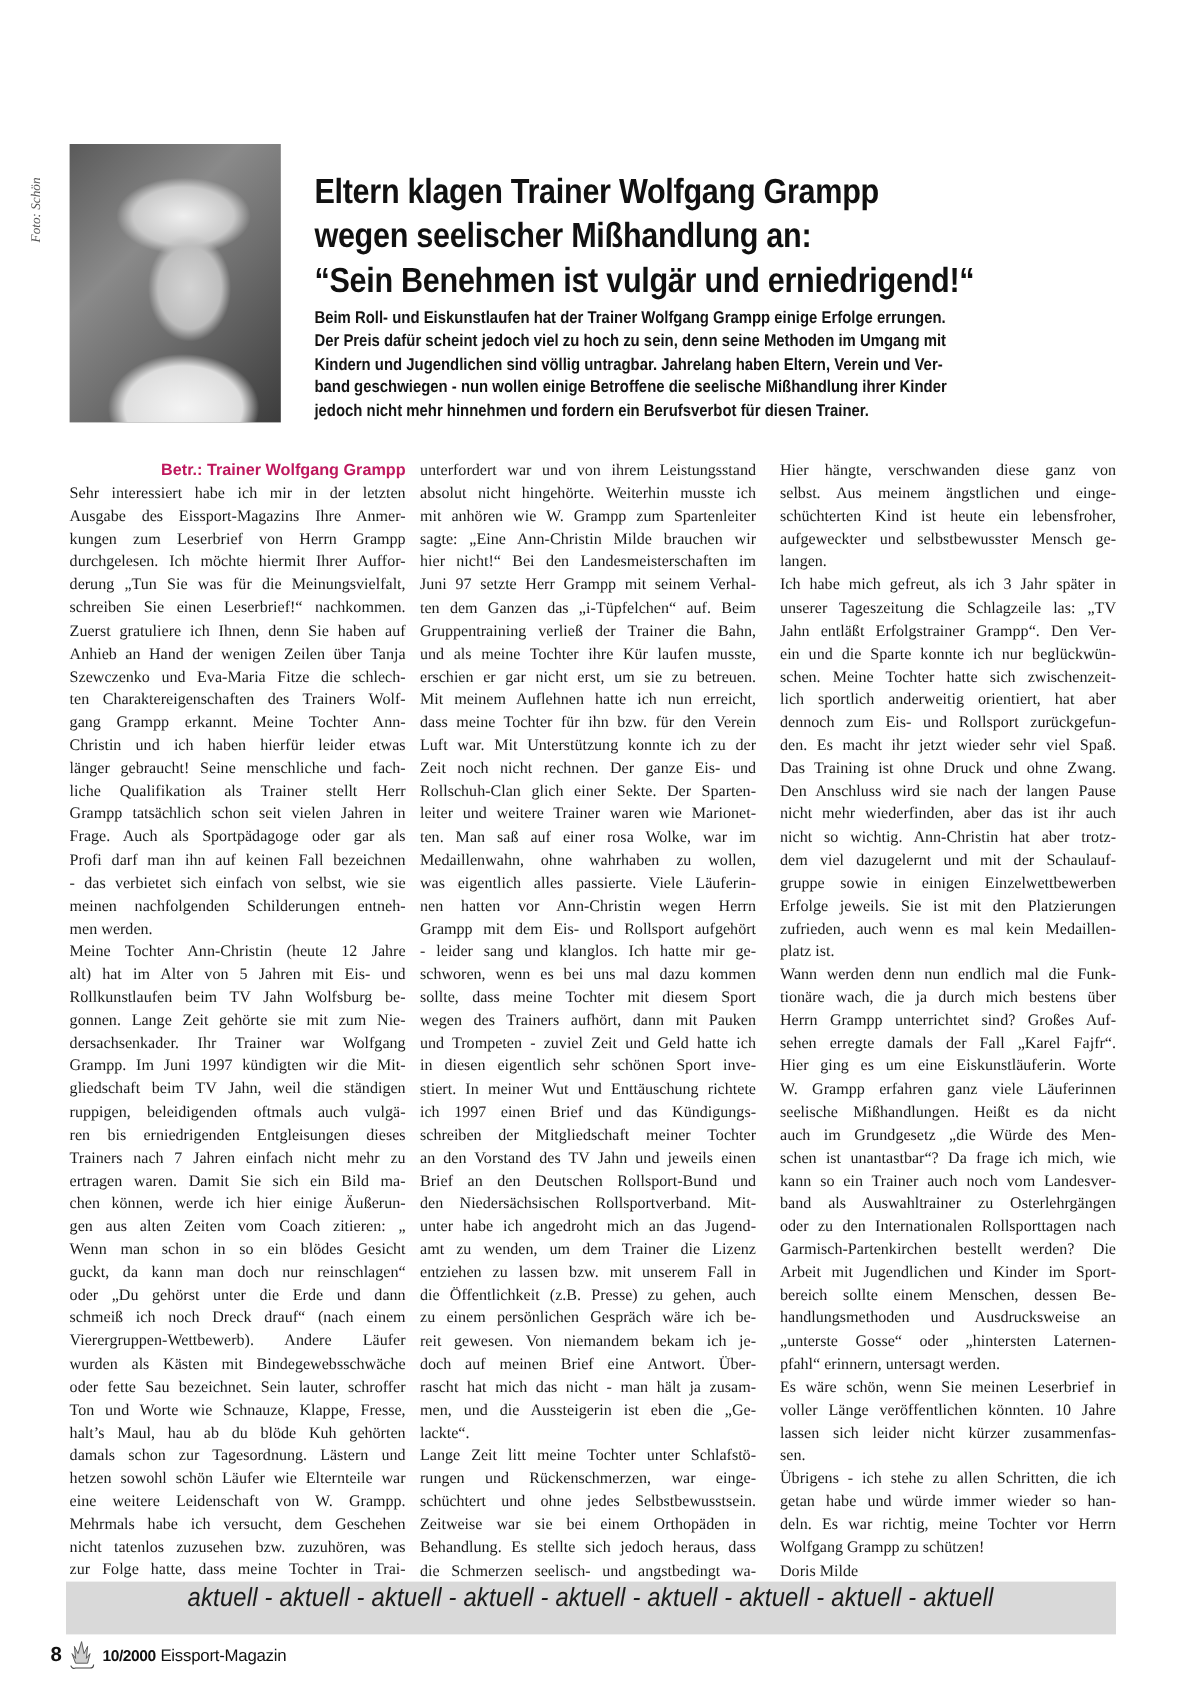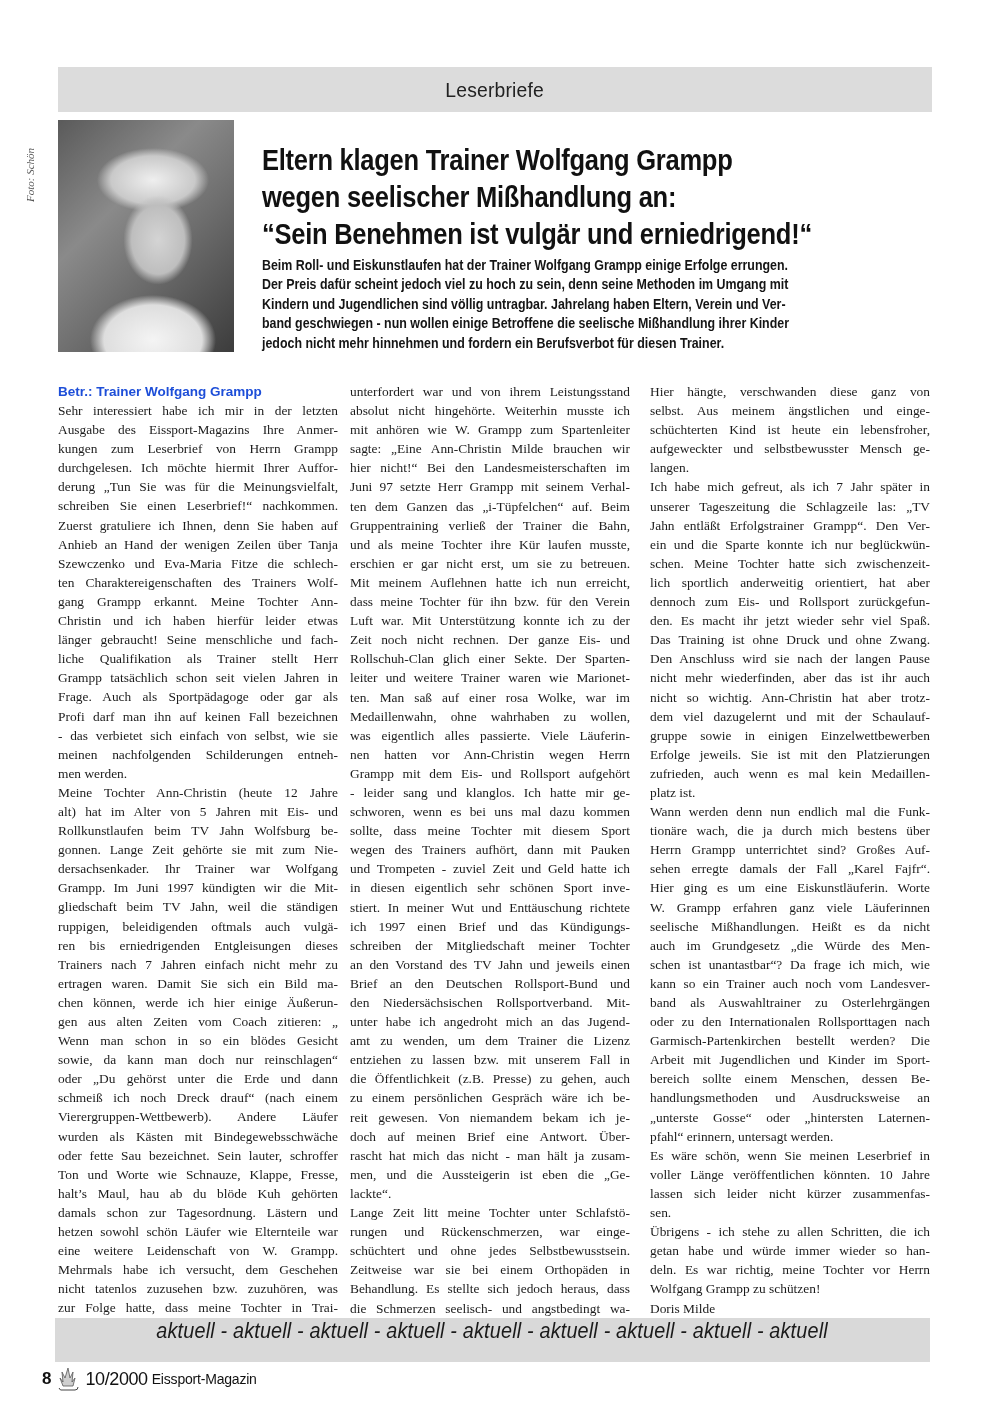--- a/index.html
+++ b/index.html
@@ -57,51 +57,48 @@
     font-family: "Liberation Serif", serif; font-size: 13.4px; line-height: 19.1px;
     color: #1b1b1b;
   }
   .col .line { white-space: nowrap; display: block; text-align-last: justify; text-align: justify; }
   .col .line.last { text-align-last: left; }
   .col1 { left: 0; }
   .col2 { left: 292px; }
   .col3 { left: 592px; }
   .col-heading {
     font-family: "Liberation Sans", sans-serif; font-weight: bold; font-size: 13.5px;
-    line-height: 19px; color: #1d4ed8; white-space: nowrap;
+    line-height: 19px; color: #be185d; white-space: nowrap; text-align: right;
   }
 
   .ticker-band {
     position: absolute; left: 55px; top: 1318px; width: 875px; height: 44px;
     background: #d9d9d9;
     display: flex; justify-content: center;
   }
   .ticker-band span {
     font-family: "Liberation Sans", sans-serif; font-style: italic; font-size: 22px; color: #1a1a1a;
     white-space: nowrap; transform: scaleX(0.9); letter-spacing: 0.2px;
   }
 
   .folio {
     position: absolute; left: 42px; top: 1366px; height: 26px;
     display: flex; align-items: center; gap: 6px;
     font-family: "Liberation Sans", sans-serif; color: #111;
   }
   .folio .page-num { font-weight: bold; font-size: 17px; }
-  .folio .issue { font-weight: normal; font-size: 18px; letter-spacing: -0.4px; }
+  .folio .issue { font-weight: bold; font-size: 13px; letter-spacing: -0.4px; }
   .folio .mag { font-size: 14px; letter-spacing: -0.2px; margin-left: -2px; }
   .folio svg { display: block; }
 </style>
 </head>
 <body>
 
 <div class="page">
 
-  <div class="section-band">
-    <span>Leserbriefe</span>
-  </div>
 
   <div class="photo-credit">Foto: Schön</div>
 
   <div class="photo" title="Portrait of trainer Wolfgang Grampp"></div>
 
   <div class="headline">
     <div>Eltern klagen Trainer Wolfgang Grampp</div>
     <div>wegen seelischer Mißhandlung an:</div>
     <div>“Sein Benehmen ist vulgär und erniedrigend!“</div>
   </div>
@@ -145,21 +142,21 @@
           <span class="line">dersachsenkader. Ihr Trainer war Wolfgang</span>
           <span class="line">Grampp. Im Juni 1997 kündigten wir die Mit-</span>
           <span class="line">gliedschaft beim TV Jahn, weil die ständigen</span>
           <span class="line">ruppigen, beleidigenden oftmals auch vulgä-</span>
           <span class="line">ren bis erniedrigenden Entgleisungen dieses</span>
           <span class="line">Trainers nach 7 Jahren einfach nicht mehr zu</span>
           <span class="line">ertragen waren. Damit Sie sich ein Bild ma-</span>
           <span class="line">chen können, werde ich hier einige Äußerun-</span>
           <span class="line">gen aus alten Zeiten vom Coach zitieren: „</span>
           <span class="line">Wenn man schon in so ein blödes Gesicht</span>
-          <span class="line">sowie, da kann man doch nur reinschlagen“</span>
+          <span class="line">guckt, da kann man doch nur reinschlagen“</span>
           <span class="line">oder „Du gehörst unter die Erde und dann</span>
           <span class="line">schmeiß ich noch Dreck drauf“ (nach einem</span>
           <span class="line">Vierergruppen-Wettbewerb). Andere Läufer</span>
           <span class="line">wurden als Kästen mit Bindegewebsschwäche</span>
           <span class="line">oder fette Sau bezeichnet. Sein lauter, schroffer</span>
           <span class="line">Ton und Worte wie Schnauze, Klappe, Fresse,</span>
           <span class="line">halt’s Maul, hau ab du blöde Kuh gehörten</span>
           <span class="line">damals schon zur Tagesordnung. Lästern und</span>
           <span class="line">hetzen sowohl schön Läufer wie Elternteile war</span>
           <span class="line">eine weitere Leidenschaft von W. Grampp.</span>
@@ -223,21 +220,21 @@
           <span class="line">ren. Als sie den Sport vorübergehend an den</span>
         </div>
     </div>
     <div class="col col3">
       <div class="col-lines">
           <span class="line">Hier hängte, verschwanden diese ganz von</span>
           <span class="line">selbst. Aus meinem ängstlichen und einge-</span>
           <span class="line">schüchterten Kind ist heute ein lebensfroher,</span>
           <span class="line">aufgeweckter und selbstbewusster Mensch ge-</span>
           <span class="line last">langen.</span>
-          <span class="line">Ich habe mich gefreut, als ich 7 Jahr später in</span>
+          <span class="line">Ich habe mich gefreut, als ich 3 Jahr später in</span>
           <span class="line">unserer Tageszeitung die Schlagzeile las: „TV</span>
           <span class="line">Jahn entläßt Erfolgstrainer Grampp“. Den Ver-</span>
           <span class="line">ein und die Sparte konnte ich nur beglückwün-</span>
           <span class="line">schen. Meine Tochter hatte sich zwischenzeit-</span>
           <span class="line">lich sportlich anderweitig orientiert, hat aber</span>
           <span class="line">dennoch zum Eis- und Rollsport zurückgefun-</span>
           <span class="line">den. Es macht ihr jetzt wieder sehr viel Spaß.</span>
           <span class="line">Das Training ist ohne Druck und ohne Zwang.</span>
           <span class="line">Den Anschluss wird sie nach der langen Pause</span>
           <span class="line">nicht mehr wiederfinden, aber das ist ihr auch</span>

